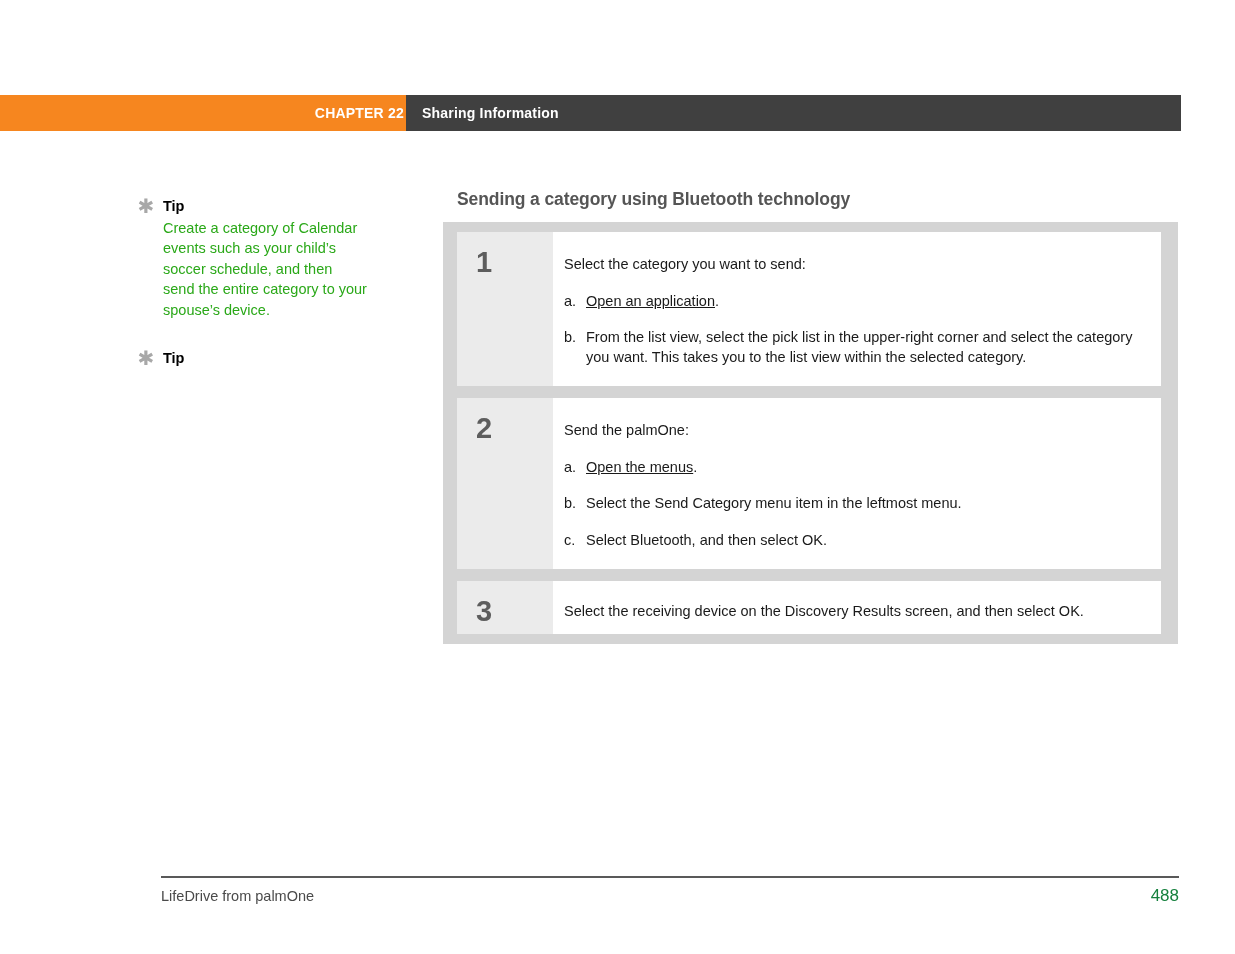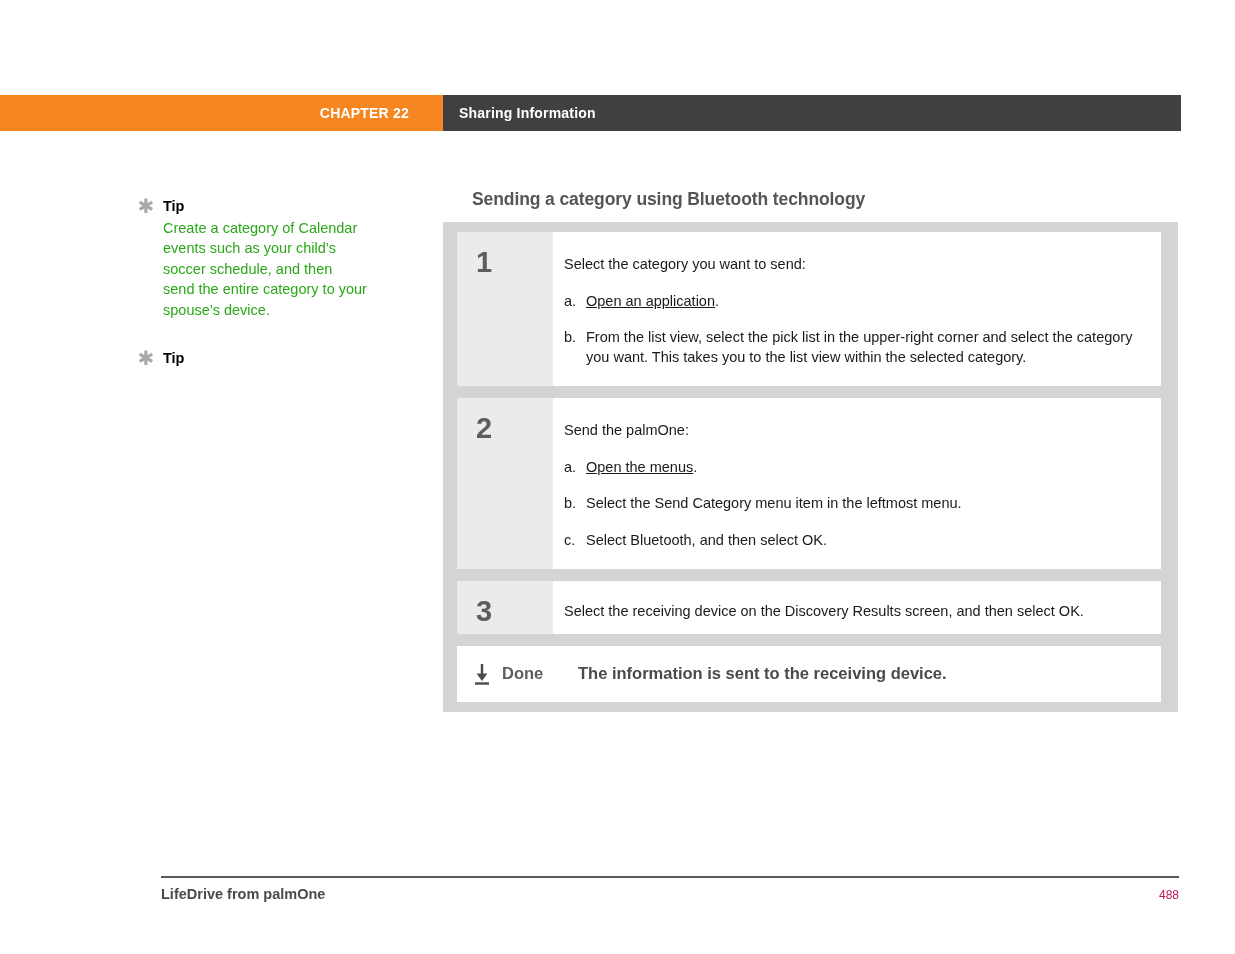--- a/index.html
+++ b/index.html
@@ -19,26 +19,26 @@
   
   .header-band {
     position: absolute;
     left: 0;
     top: 95px;
     width: 1181px;
     height: 36px;
     display: flex;
   }
   .header-chapter {
-    width: 443px;
+    width: 406px;
     background: #f6861f;
     display: flex;
     align-items: center;
     justify-content: flex-end;
-    padding-right: 34px;
+    padding-right: 2px;
     box-sizing: border-box;
   }
   .header-chapter span {
     color: #ffffff;
     font-size: 14px;
     font-weight: bold;
     letter-spacing: 0.2px;
   }
   .header-section {
     flex: 1;
@@ -90,21 +90,21 @@
   }
   .tip-text {
     color: #2aa818;
     font-size: 14.5px;
     line-height: 20.5px;
   }
 
   
   .main {
     position: absolute;
-    left: 472px;
+    left: 457px;
     top: 189px;
     width: 721px;
   }
   .section-heading {
     color: #555555;
     font-size: 17.5px;
     font-weight: bold;
     letter-spacing: -0.1px;
     margin-bottom: 0;
     height: 33px;
@@ -218,25 +218,25 @@
     margin-bottom: 8px;
   }
   .footer-inner {
     display: flex;
     align-items: baseline;
     justify-content: space-between;
   }
   .footer-title {
     color: #4a4a4a;
     font-size: 14.5px;
-    font-weight: bold;
+    font-weight: normal;
   }
   .footer-page {
-    color: #be185d;
-    font-size: 12px;
+    color: #15803d;
+    font-size: 17px;
   }
 </style>
 </head>
 <body>
 
 <div class="header-band">
   <div class="header-chapter">
     <span>CHAPTER 22</span>
   </div>
   <div class="header-section">
@@ -303,31 +303,20 @@
     </div>
   </div>
 
   <div class="step-row step-row--compact">
     <div class="step-num">3</div>
     <div class="step-body">
       <p class="step-lead">Select the receiving device on the Discovery Results screen, and then select OK.</p>
     </div>
   </div>
 
-  <div class="done-row">
-    <div class="done-icon">
-      <svg width="22" height="24" viewBox="0 0 22 24" aria-hidden="true">
-        <line x1="11" y1="2" x2="11" y2="15" stroke="#4a4a4a" stroke-width="2.4"></line>
-        <polygon points="11,19 5.6,11.5 16.4,11.5" fill="#4a4a4a"></polygon>
-        <line x1="4" y1="21.5" x2="18" y2="21.5" stroke="#4a4a4a" stroke-width="2.4"></line>
-      </svg>
-    </div>
-    <div class="done-label">Done</div>
-    <div class="done-text">The information is sent to the receiving device.</div>
-  </div>
 
 </div>
 
 <div class="footer">
   <div class="footer-rule"></div>
   <div class="footer-inner">
     <div class="footer-title">LifeDrive from palmOne</div>
     <div class="footer-page">488</div>
   </div>
 </div>

